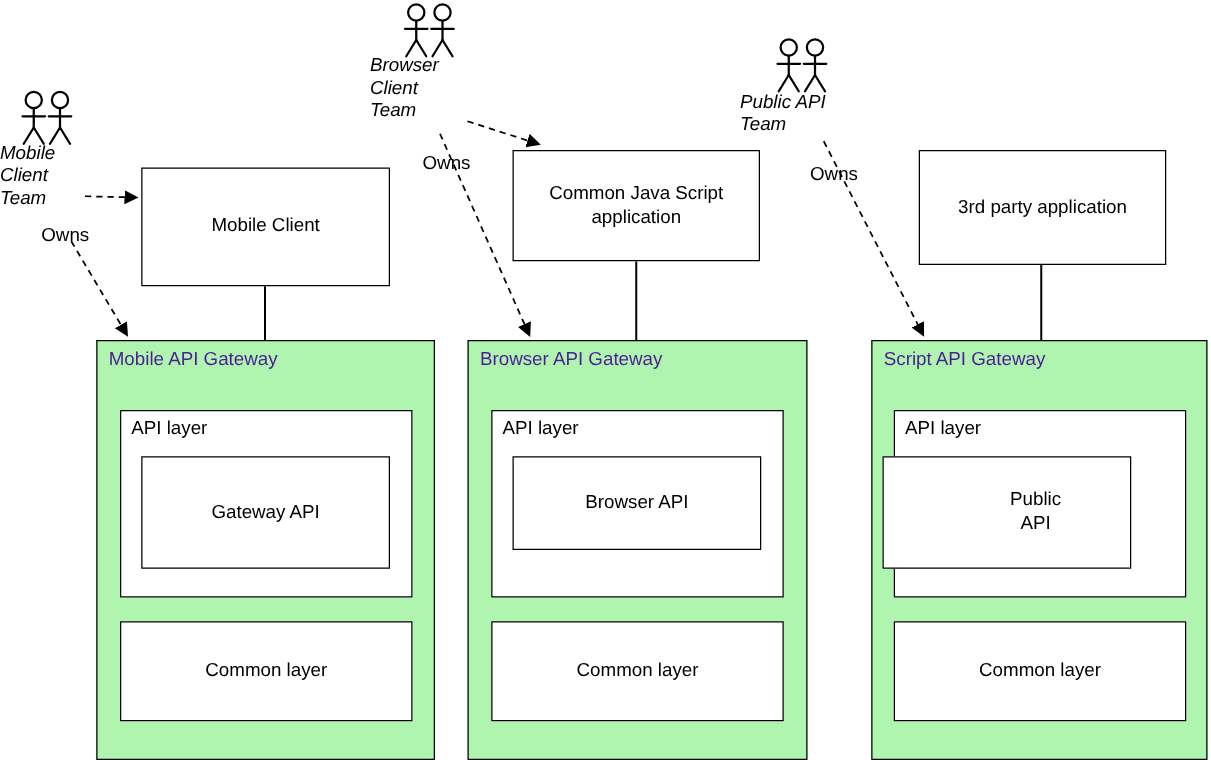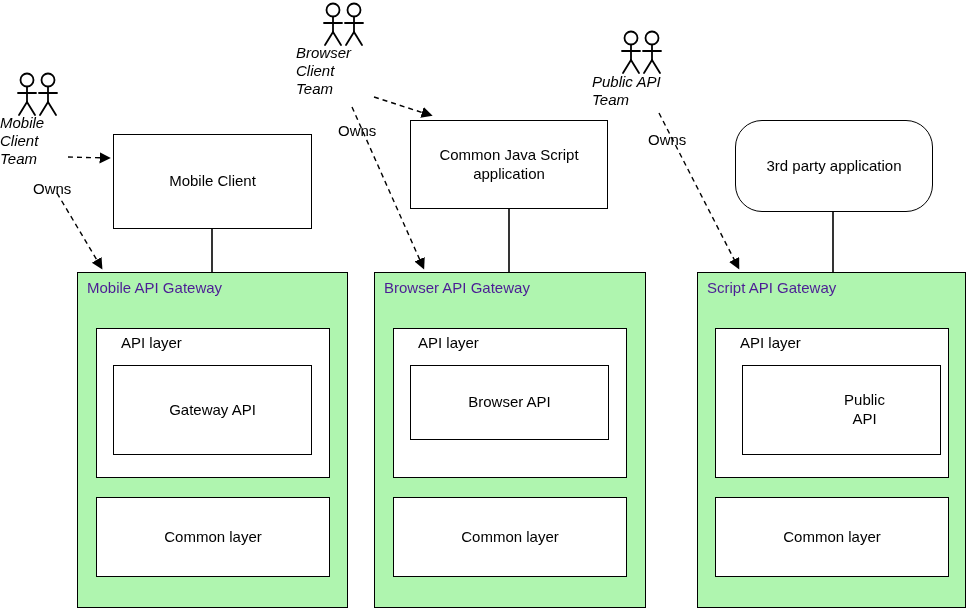--- a/index.html
+++ b/index.html
@@ -51,21 +51,20 @@
     border: 1.5px solid #000000;
     background: #ffffff;
   }
   .apilayer-title {
     position: absolute;
     top: 5px;
     left: 8px;
     font-size: 15px;
     color: #000000;
     white-space: nowrap;
-    margin-left: 16px;
   }
   .actor-label {
     position: absolute;
     font-size: 15px;
     line-height: 1.2;
     text-align: left;
     color: #000000;
     white-space: pre-line;
     font-style: italic;
   }
@@ -171,21 +170,21 @@
   <div class="actor-label" style="left:592px; top:73px; width:104px;">Public API
 Team</div>
 
   <div class="owns-label" style="left:33px; top:180px;">Owns</div>
   <div class="owns-label" style="left:338px; top:122px;">Owns</div>
   <div class="owns-label" style="left:648px; top:131px;">Owns</div>
 
   <div class="node" style="left:113px; top:118px; width:199px; height:95px;margin-top:16px;">Mobile Client</div>
   <div class="node" style="left:410px; top:120px; width:198px; height:89px; white-space:pre-line;">Common Java Script
 application</div>
-  <div class="node" style="left:735px; top:120px; width:198px; height:92px;border-radius:27px;">3rd party application</div>
+  <div class="node" style="left:735px; top:120px; width:198px; height:92px;">3rd party application</div>
 
   <div class="gateway" style="left:77px; top:272px; width:271px; height:336px;">
     <div class="gateway-title">Mobile API Gateway</div>
   </div>
   <div class="apilayer" style="left:96px; top:328px; width:234px; height:150px;">
     <div class="apilayer-title">API layer</div>
   </div>
   <div class="node" style="left:113px; top:365px; width:199px; height:90px;">Gateway API</div>
   <div class="node" style="left:96px; top:497px; width:234px; height:80px;">Common layer</div>
 
@@ -197,17 +196,17 @@
   </div>
   <div class="node" style="left:410px; top:365px; width:199px; height:75px;">Browser API</div>
   <div class="node" style="left:393px; top:497px; width:234px; height:80px;">Common layer</div>
 
   <div class="gateway" style="left:697px; top:272px; width:269px; height:336px;">
     <div class="gateway-title">Script API Gateway</div>
   </div>
   <div class="apilayer" style="left:715px; top:328px; width:234px; height:150px;">
     <div class="apilayer-title">API layer</div>
   </div>
-  <div class="node" style="left:742px; top:365px; width:199px; height:90px; white-space:pre-line;padding-left:46px;">Public
+  <div class="node" style="left:706px; top:365px; width:199px; height:90px; white-space:pre-line;padding-left:46px;">Public
 API</div>
   <div class="node" style="left:715px; top:497px; width:234px; height:80px;">Common layer</div>
 
 </div>
 
 </body></html>

